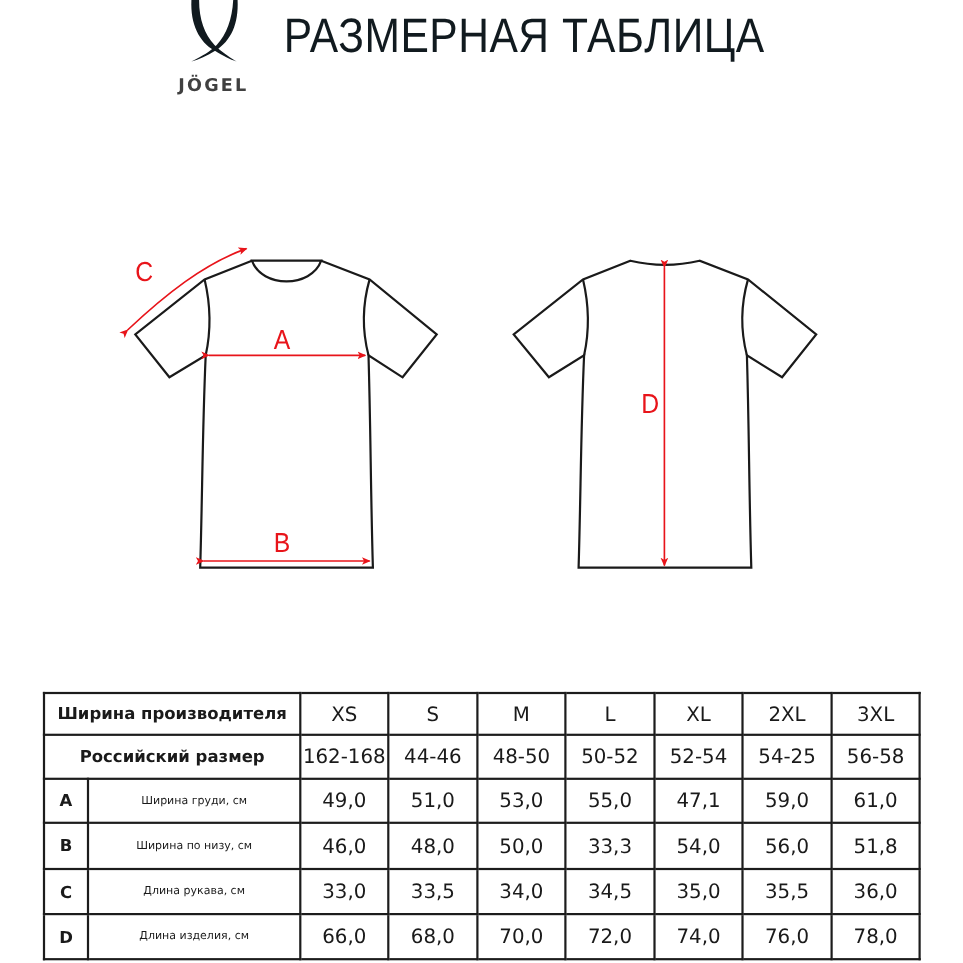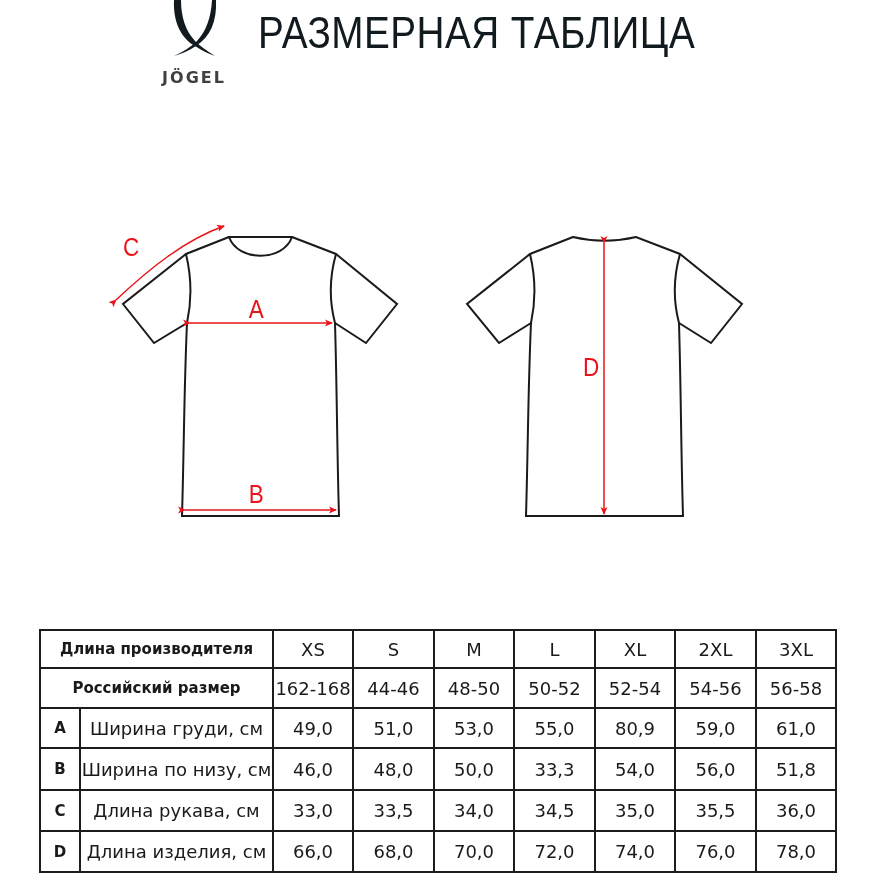--- a/index.html
+++ b/index.html
@@ -15,21 +15,21 @@
            transform: scaleX(0.88); transform-origin: left top; white-space: nowrap; font-weight: 400; }
   .diagram { position: absolute; left: 0; top: 0; width: 875px; height: 600px; }
   .dim-label { position: absolute; font-family: "Liberation Sans", sans-serif; color: #e8141a;
                font-size: 25px; line-height: 25px; transform: scaleX(0.9); }
   table.sizes { position: absolute; left: 39px; top: 629px; border-collapse: collapse; table-layout: fixed; }
   table.sizes td { border: 2px solid #1c1c1c; text-align: center; vertical-align: middle;
                    padding: 0; font-size: 18px; color: #1a1a1a; white-space: nowrap;
                    font-family: "DejaVu Sans", sans-serif; }
   table.sizes td.hdr { font-weight: bold; font-size: 15px; }
   table.sizes td.letter { font-weight: bold; font-size: 15px; }
-  table.sizes td.lbl { font-size: 18px; border-radius: 13px; }
+  table.sizes td.lbl { font-size: 10px; border-radius: 13px; }
   .r1 td { height: 36px; }
   .r2 td { height: 38px; margin-left: 16px; }
   .r3 td { height: 38px; }
   .r4 td { height: 40px; }
   .r5 td { height: 39px; }
   .r6 td { height: 39px; }
 </style>
 </head>
 <body>
 
@@ -90,47 +90,47 @@
     <col style="width:80px">
       <col style="width:81px">
       <col style="width:80px">
       <col style="width:81px">
     <col style="width:80px">
       <col style="width:81px">
       <col style="width:80px">
   </colgroup>
   <tbody>
       <tr class="r1">
-    <td colspan="2" class="hdr">Длина производителя</td>
+    <td colspan="2" class="hdr">Ширина производителя</td>
     <td>XS</td>
     <td>S</td>
     <td>M</td>
     <td>L</td>
     <td>XL</td>
     <td>2XL</td>
     <td>3XL</td>
   </tr>
   <tr class="r2">
     <td colspan="2" class="hdr">Российский размер</td>
     <td>162-168</td>
     <td>44-46</td>
     <td>48-50</td>
     <td>50-52</td>
     <td>52-54</td>
-    <td>54-56</td>
+    <td>54-25</td>
     <td>56-58</td>
   </tr>
   <tr class="r3">
     <td class="letter">A</td>
     <td class="lbl">Ширина груди, см</td>
     <td>49,0</td>
     <td>51,0</td>
     <td>53,0</td>
     <td>55,0</td>
-    <td>80,9</td>
+    <td>47,1</td>
     <td>59,0</td>
     <td>61,0</td>
   </tr>
   <tr class="r4">
     <td class="letter">B</td>
     <td class="lbl">Ширина по низу, см</td>
     <td>46,0</td>
     <td>48,0</td>
     <td>50,0</td>
     <td>33,3</td>

